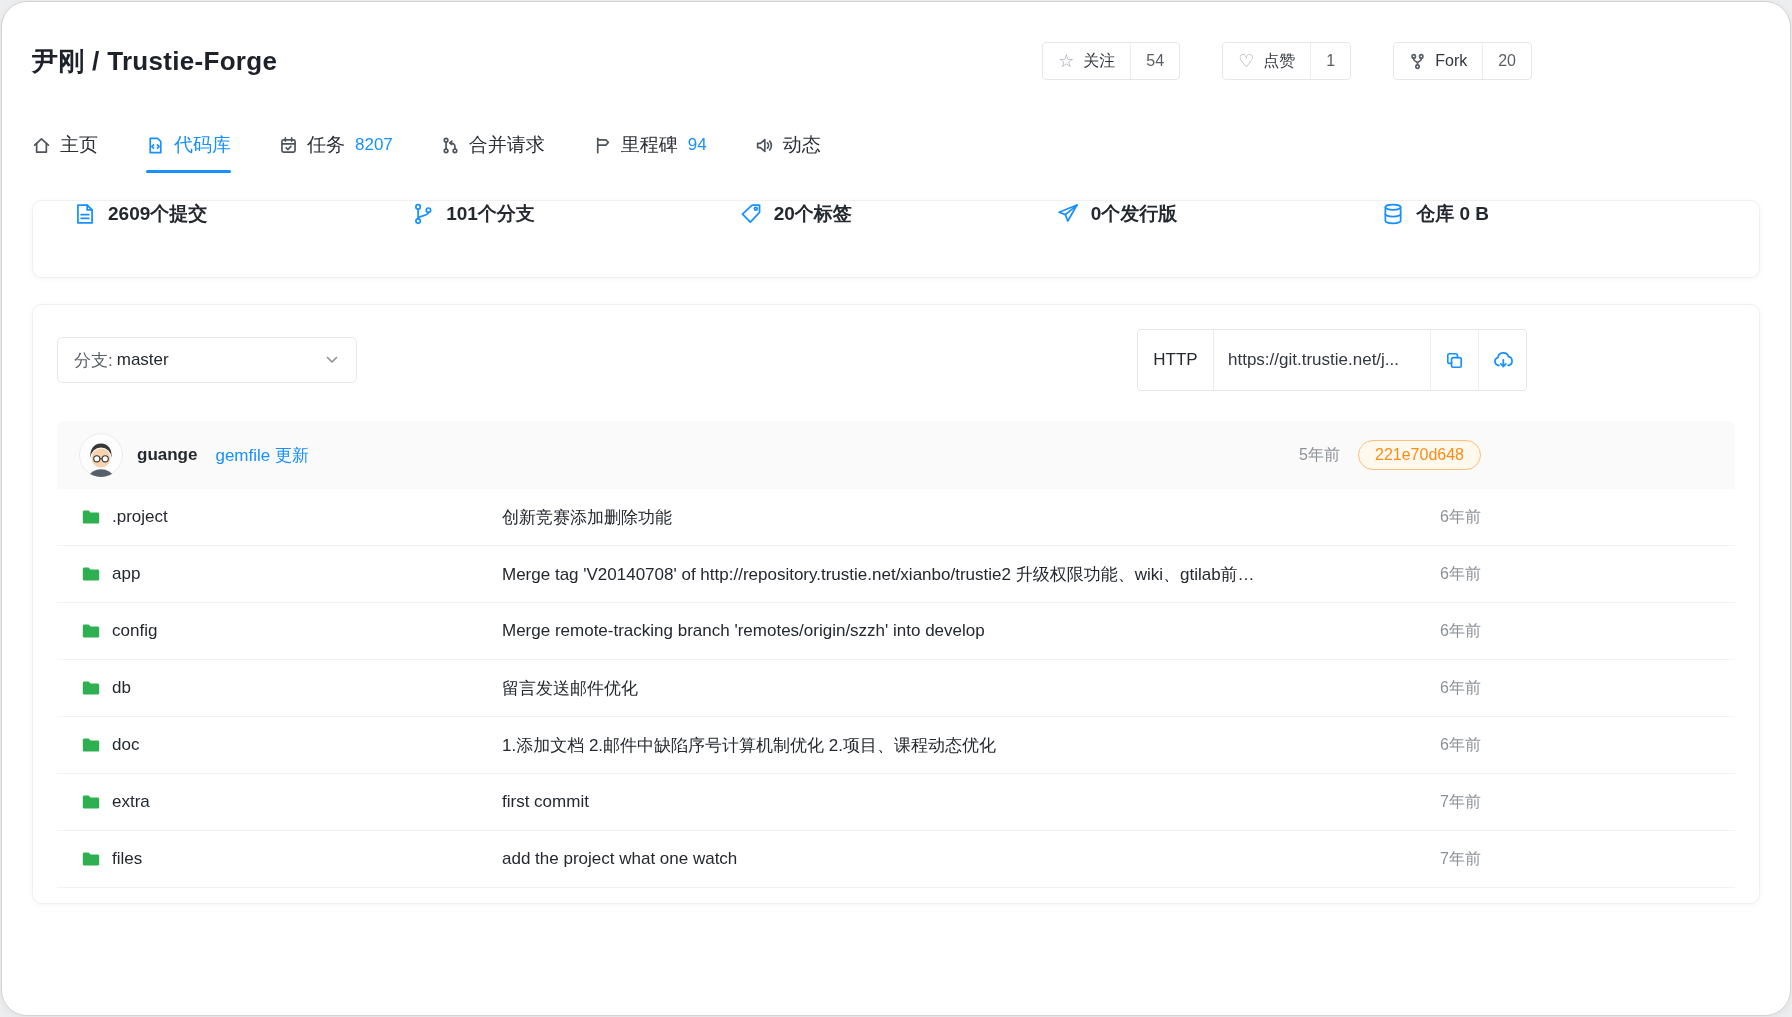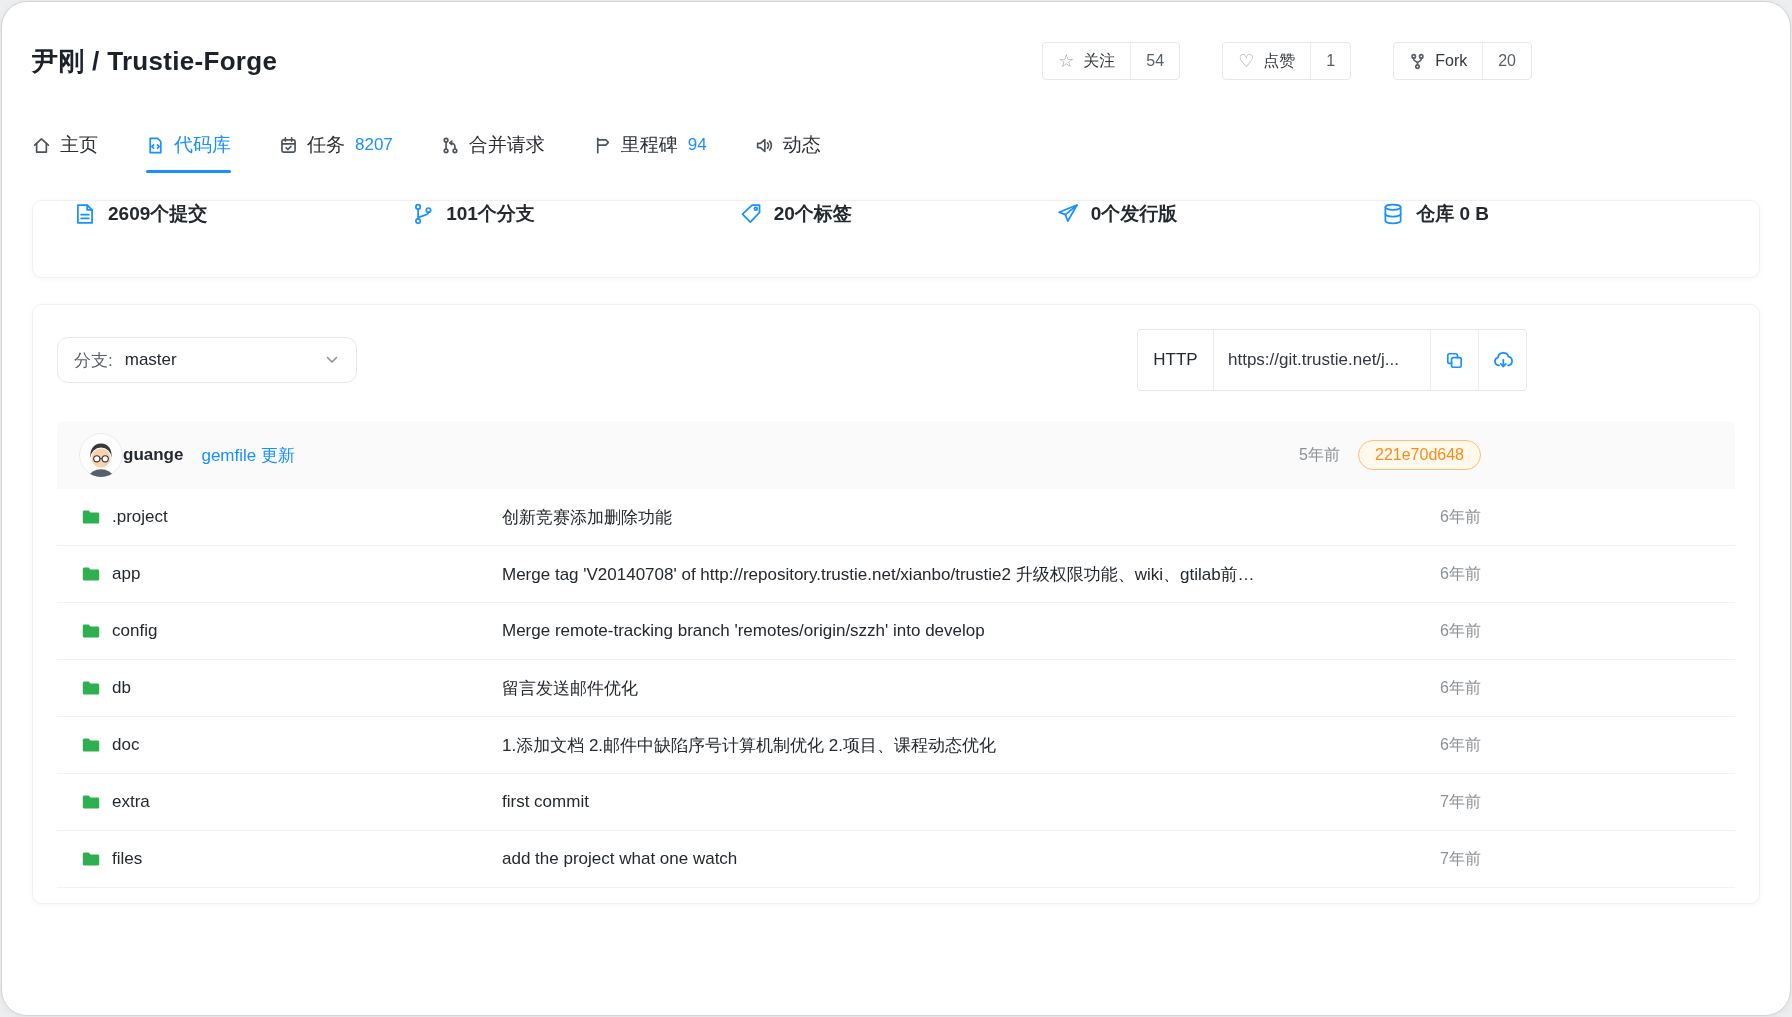--- a/index.html
+++ b/index.html
@@ -71,26 +71,26 @@
   .main-card {
     margin:26px 30px 0; height:600px;
     background:#fff; border:1px solid #f0f0f0; border-radius:10px;
     box-shadow:0 1px 6px rgba(31,35,41,.04);
     padding:24px 24px 0; overflow:hidden;
   }
 
   
   .toolbar { display:flex; align-items:center; }
   .branch-select {
-    width:300px; height:46px; border:1px solid #e7e7e7; border-radius:11px;
+    width:300px; height:46px; border:1px solid #e7e7e7; border-radius:5px;
     display:flex; align-items:center; justify-content:space-between;
     padding:10px 16px; font-size:17px; cursor:pointer; background:#fff;
   }
   .branch-label { color:#595f66; }
-  .branch-value { color:#24292f; margin-left:12px; }
+  .branch-value { color:#24292f; margin-left:4px; }
   .branch-left { display:flex; align-items:center; }
   .chev { color:#8c9196; }
 
   .clone-group {
     margin-left:auto; margin-right:208px;
     height:62px; border:1px solid #e7e7e7; border-radius:4px;
     display:flex; align-items:stretch; background:#fff;
   }
   .clone-proto {
     width:76px; display:flex; align-items:center; justify-content:center;
@@ -106,21 +106,21 @@
   }
 
   
   .commit-bar {
     margin-top:30px; height:68px;
     background:#fafafa; border-radius:8px 8px 0 0;
     display:flex; align-items:center;
     padding:0 254px 0 22px;
   }
   .avatar { width:44px; height:44px; border-radius:50%; overflow:hidden; flex:0 0 auto; cursor:pointer; }
-  .commit-user { font-size:17px; font-weight:600; color:#24292f; cursor:pointer; }
+  .commit-user { font-size:17px; font-weight:600; color:#24292f; margin-left:14px; cursor:pointer; }
   .commit-msg { font-size:17px; color:#1890ff; margin-left:18px; cursor:pointer; }
   .commit-time { margin-left:auto; font-size:16px; color:#8c9196; }
   .hash-pill {
     margin-left:18px; height:30px; padding:0 16px;
     border:1px solid #ffbe7a; border-radius:15px; background:#fff8ec;
     color:#fa8c16; font-size:16px; display:flex; align-items:center; cursor:pointer;
   }
 
   
   .file-row {

